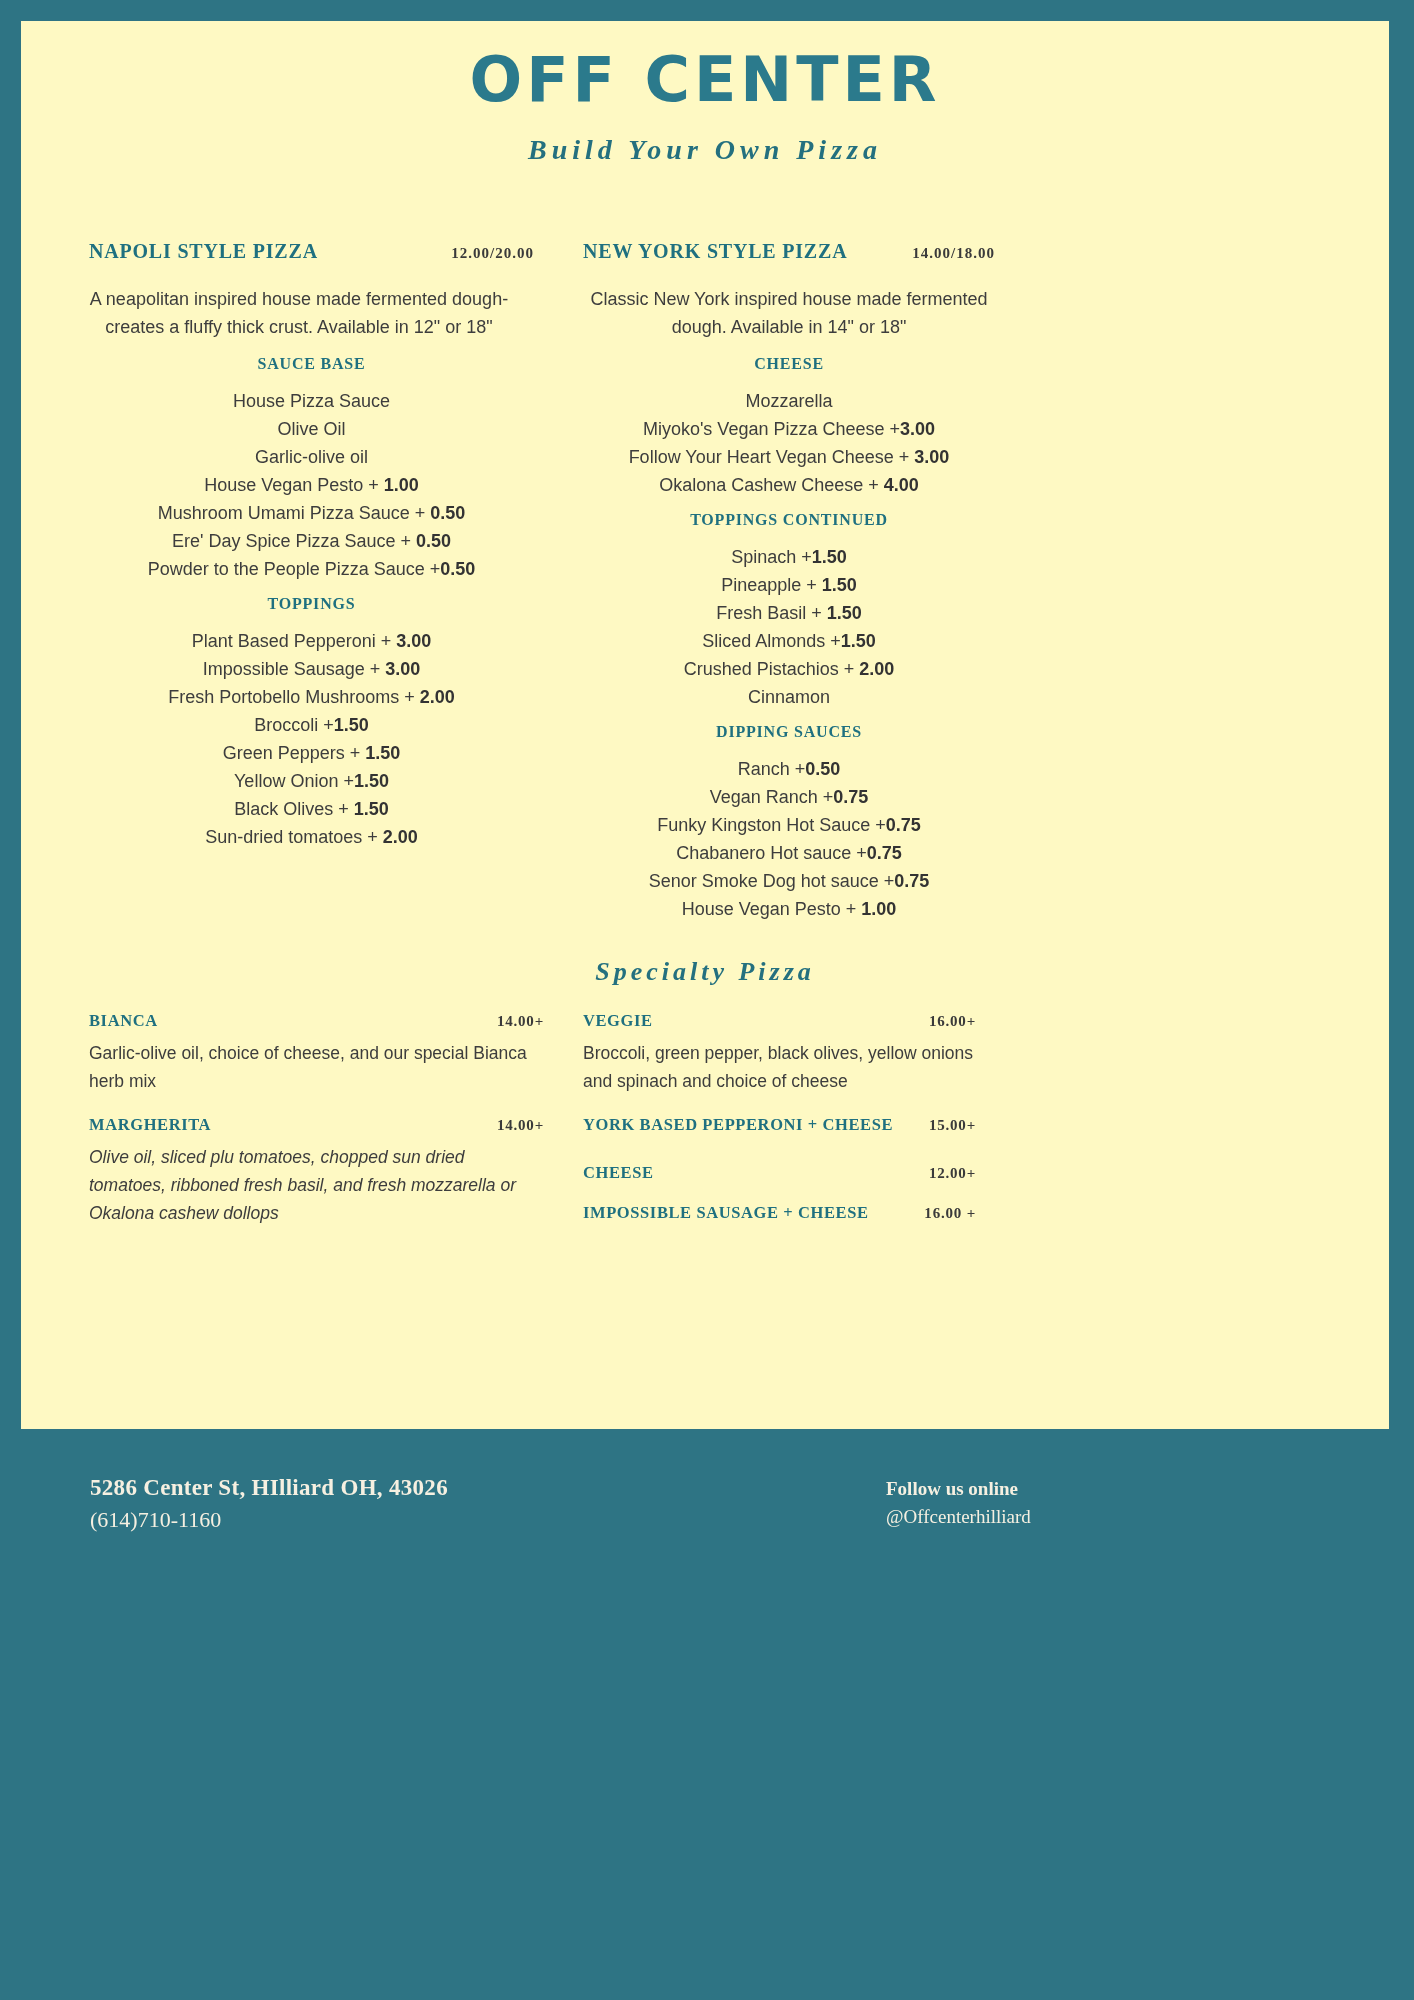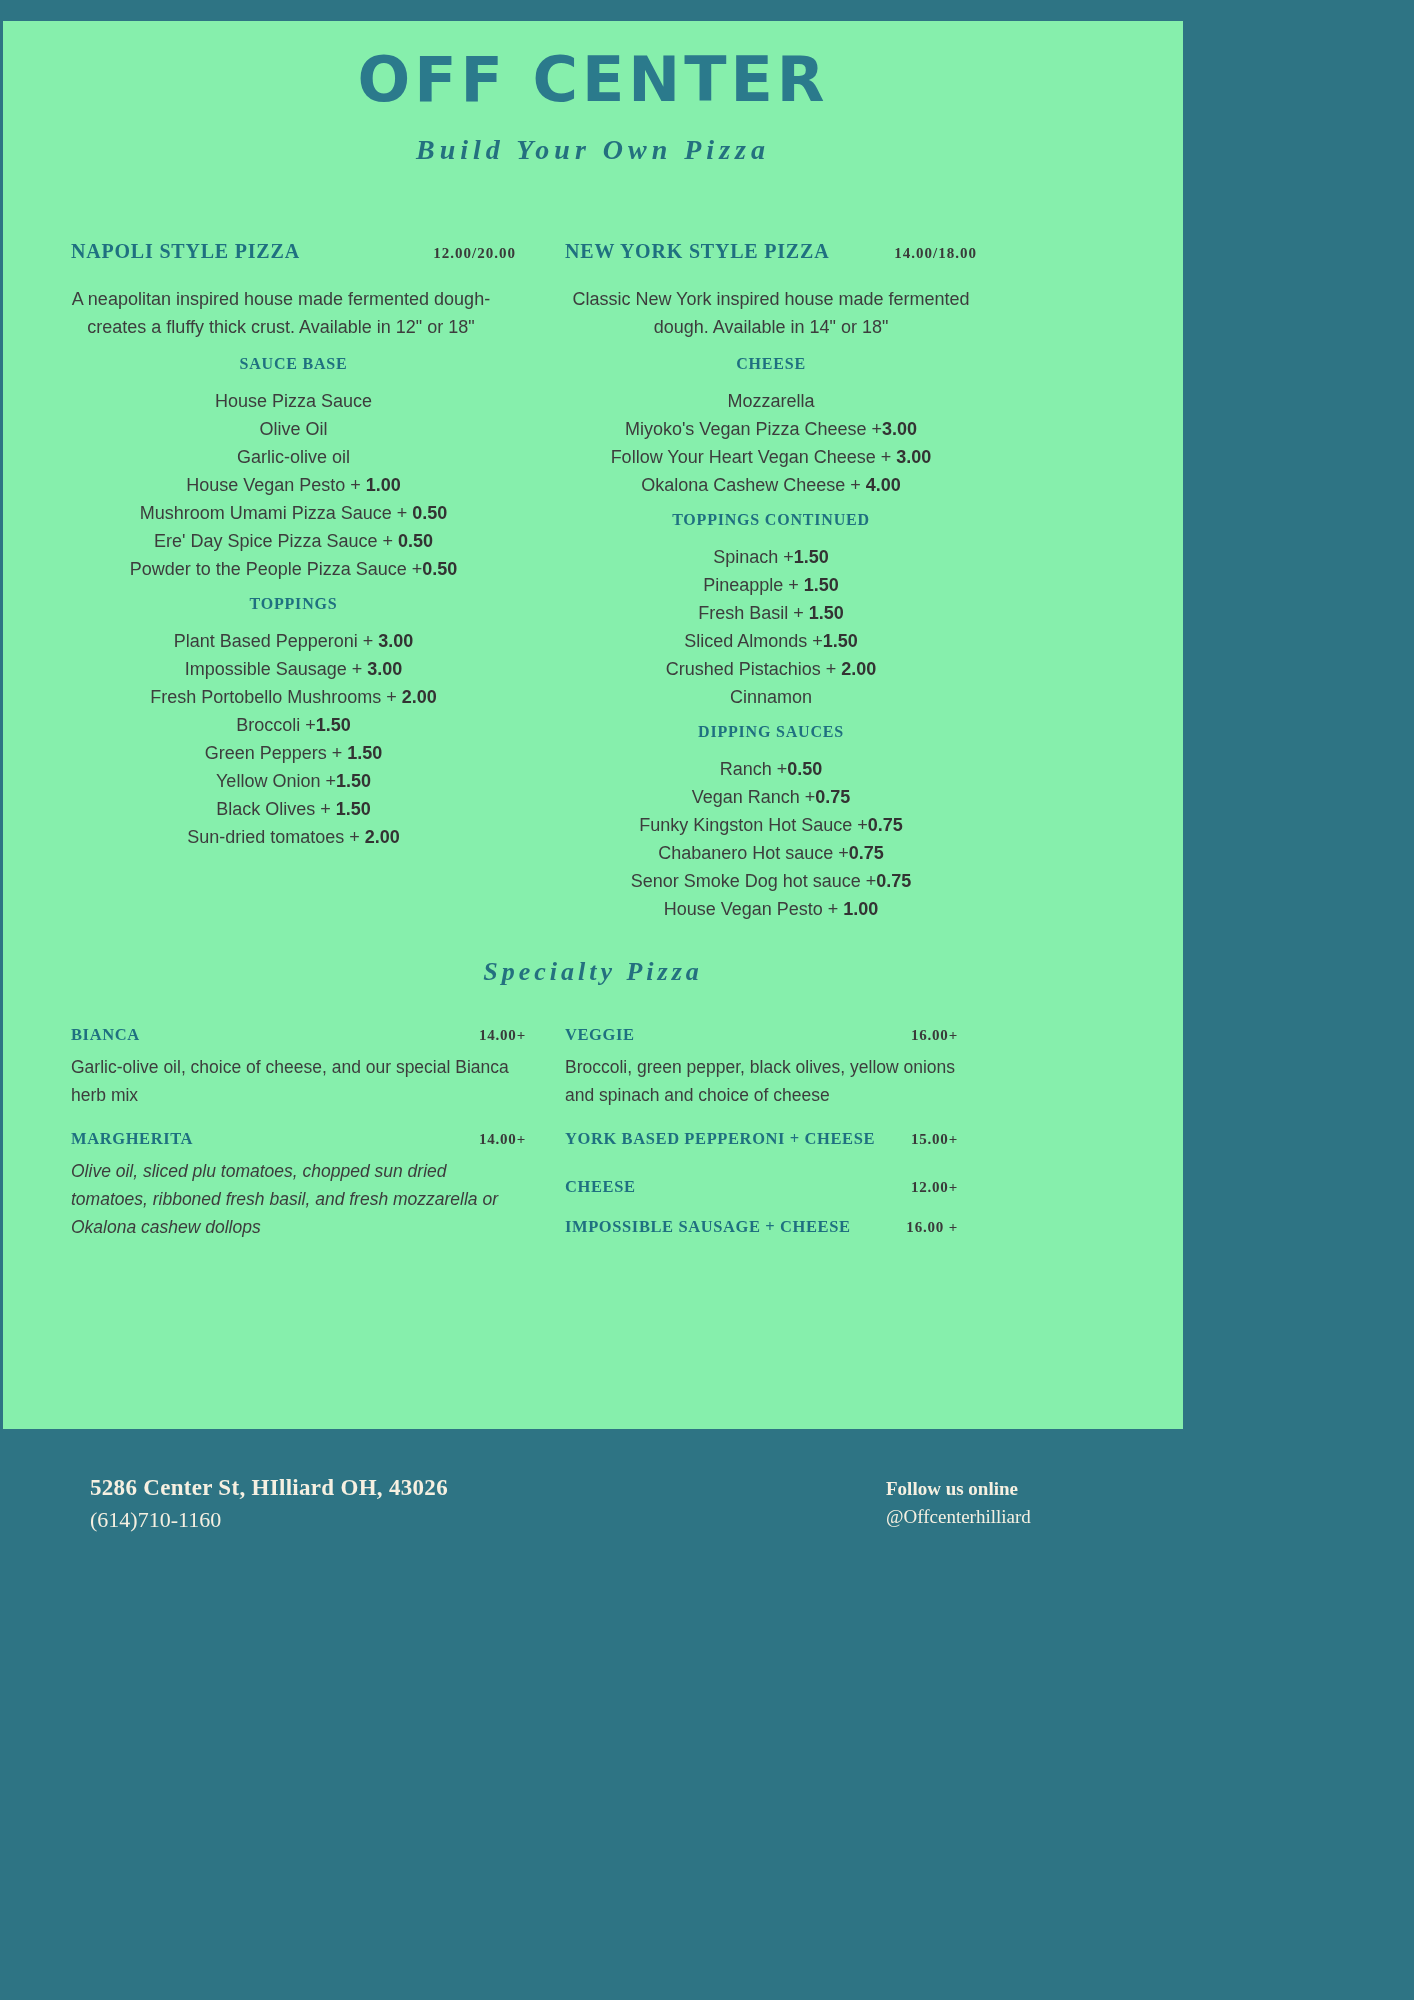--- a/index.html
+++ b/index.html
@@ -5,23 +5,23 @@
   * { margin:0; padding:0; box-sizing:border-box; }
   html,body { width:1414px; height:2000px; }
   body {
     background:#2e7484;
     font-family:"Liberation Sans", sans-serif;
     position:relative;
     overflow:hidden;
   }
   .paper {
     position:absolute;
-    top:21px; left:3px;
-    width:1180px; height:1408px;
-    background:#86efac;
+    top:21px; left:21px;
+    width:1368px; height:1408px;
+    background:#fef9c3;
   }
   .title {
     margin-top:22px;
     text-align:center;
     font-family:"DejaVu Sans", sans-serif;
     font-weight:bold;
     font-size:62px;
     letter-spacing:4px;
     color:#2b7a8c;
   }
@@ -88,21 +88,21 @@
   .specialty-title {
     margin-top:34px;
     text-align:center;
     font-family:"Liberation Serif", serif;
     font-style:italic;
     font-weight:bold;
     font-size:26px;
     letter-spacing:4px;
     color:#24707f;
   }
-  .columns.specialty { margin-top:38px; gap:39px; }
+  .columns.specialty { margin-top:24px; gap:39px; }
   .columns.specialty .col-left  { width:455px; }
   .columns.specialty .col-right { width:393px; }
   .sp-block + .sp-block { margin-top:20px; }
   .sp-block.m28 { margin-top:28px; }
   .sp-head {
     display:flex;
     justify-content:space-between;
     align-items:baseline;
   }
   .sp-head h5 {

